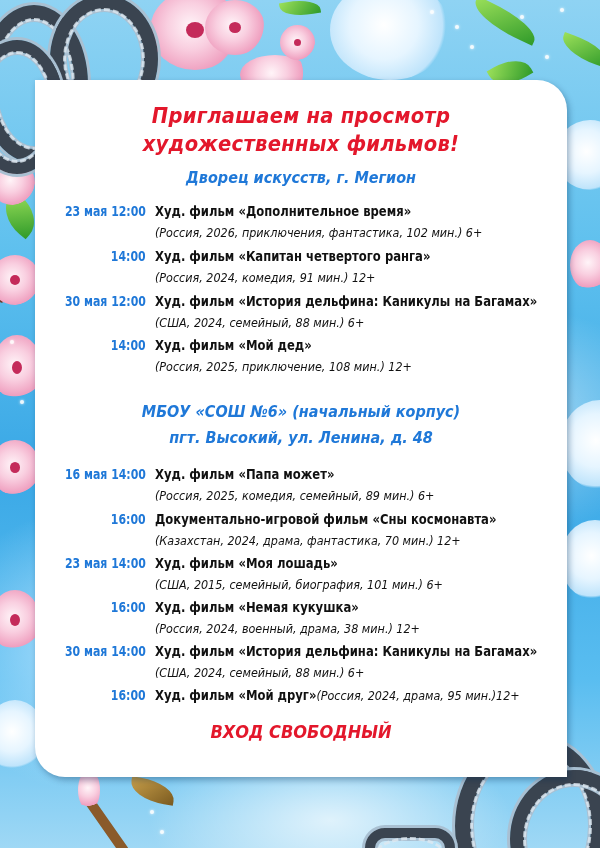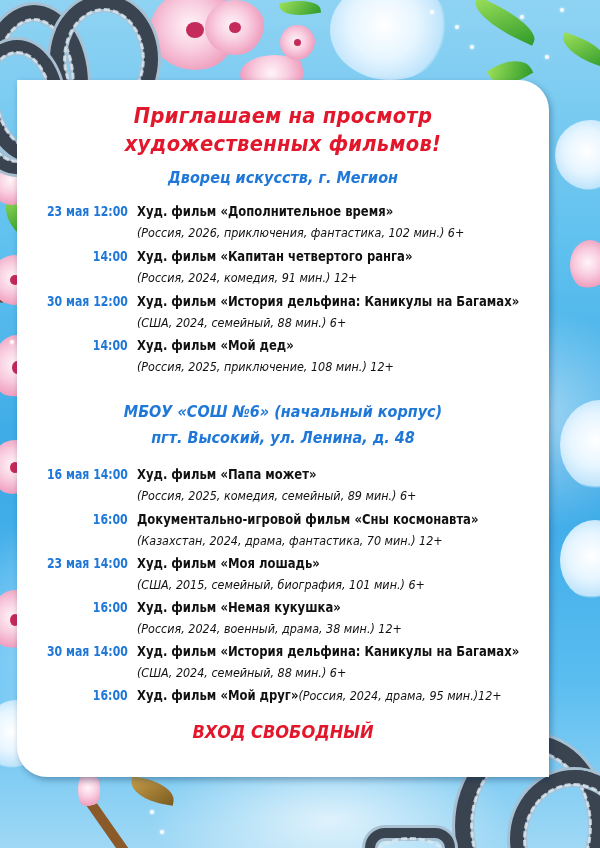--- a/index.html
+++ b/index.html
@@ -23,21 +23,21 @@
   .sparkle { position:absolute; width:4px; height:4px; background:#fff; border-radius:50%; box-shadow:0 0 3px #fff; opacity:.9; }
 
   
   .film { position:absolute; border-radius:50%; border-style:solid; border-color:#3a4450;
           box-shadow: inset 0 0 0 3px #a9c0d2, 0 0 0 3px #a9c0d2; }
   .film::after { content:""; position:absolute; inset:-1px; border-radius:50%;
           border:3px dashed #dfe9f1; opacity:.8; }
 
   
   .panel {
-    position:absolute; left:17px; top:80px; width:532px; height:697px;
+    position:absolute; left:35px; top:80px; width:532px; height:697px;
     background:#ffffff; border-radius: 0 30px 0 30px;
     box-shadow: 2px 3px 6px rgba(0,40,80,0.35);
   }
   .title {
     position:absolute; left:0; right:0; top:22px; text-align:center;
     color:#e3172b; font-weight:bold; font-style:italic;
     font-family: "DejaVu Sans", sans-serif; font-size:21px; line-height:28px;
     letter-spacing:0.3px; transform: scaleX(0.93);
   }
   .venue {

